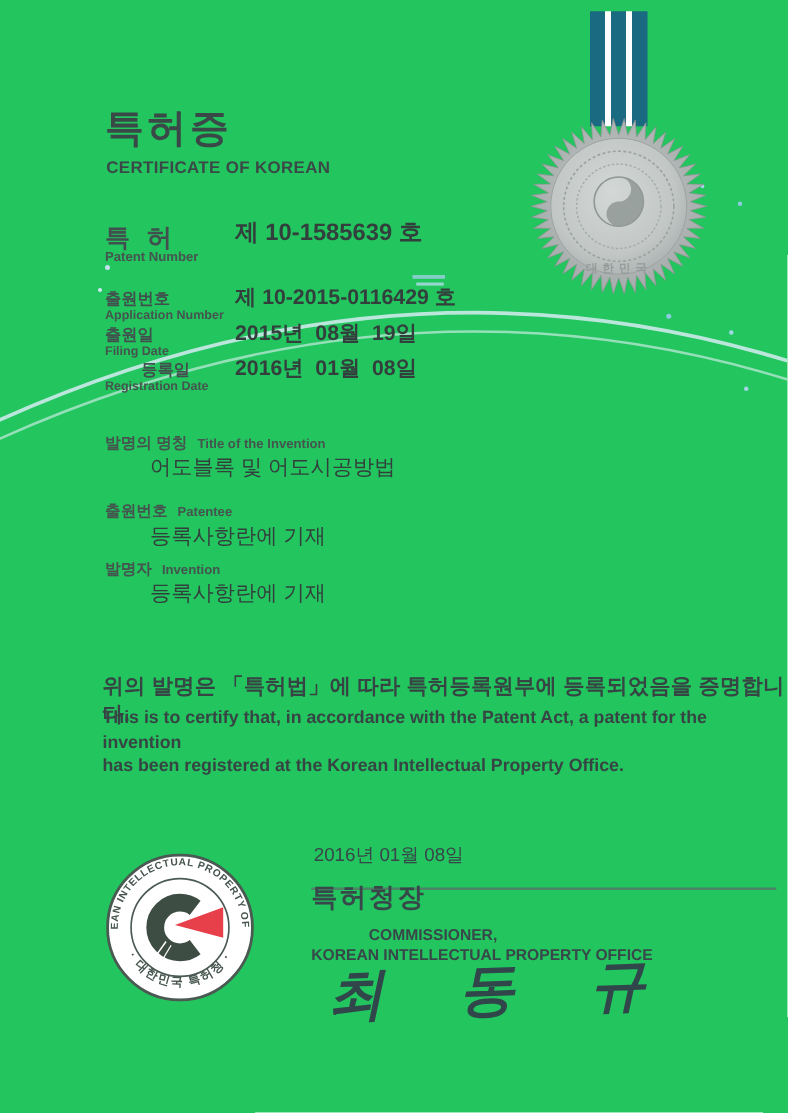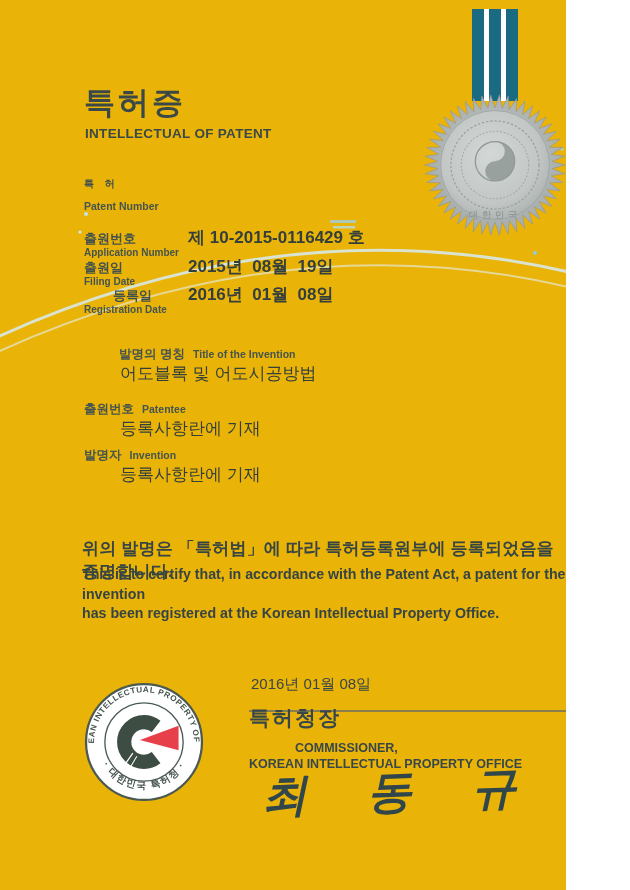--- a/index.html
+++ b/index.html
@@ -1,19 +1,19 @@
 <!DOCTYPE html>
 <html><head>
 <meta charset="utf-8">
 <style>
   * { margin:0; padding:0; box-sizing:border-box; }
   html,body { background:#fff; }
   body { font-family:"Liberation Sans", sans-serif; }
   .page {
-    position:relative; width:566px; height:890px; background:#eab308;
+    position:relative; width:630px; height:890px; background:#22c55e;
     overflow:hidden; color:#3b4a48;
   }
   .abs { position:absolute; }
   .pre { white-space:pre; }
 
   
   .watermark { position:absolute; inset:0; pointer-events:none; }
 
   
   .title-ko { left:84px; top:82px; font-size:31px; font-weight:bold; letter-spacing:3px; color:#3a4947; }
@@ -24,38 +24,38 @@
     background:linear-gradient(90deg,
       #1a6a82 0 12px, #ffffff 12px 17px,
       #1a6a82 17px 29px, #ffffff 29px 34px,
       #1a6a82 34px 46px); }
   .medal-svg { left:420px; top:90px; }
 
   
   .lbl  { font-weight:bold; color:#41504e; }
   .sub  { font-size:10.5px; font-weight:700; color:#45544f; }
   .val  { font-weight:bold; color:#333f3d; }
-  .f1-lbl { left:84px; top:177px; font-size:10px; letter-spacing:4px; }
+  .f1-lbl { left:84px; top:177px; font-size:20px; letter-spacing:4px; }
   .f1-sub { left:84px; top:200px; }
   .f1-val { left:188px; top:173px; font-size:19px; }
   .f2-lbl { left:84px; top:230px; font-size:13px; }
   .f2-sub { left:84px; top:247px; font-size:10px; }
   .f2-val { left:188px; top:226px; font-size:17px; }
   .f3-lbl { left:84px; top:259px; font-size:13px; }
   .f3-sub { left:84px; top:276px; font-size:10px; }
   .f3-val { left:188px; top:255px; font-size:17px; }
   .f4-lbl { left:84px; top:287px; font-size:13px;margin-left:29px; }
   .f4-sub { left:84px; top:304px; font-size:10px; }
   .f4-val { left:188px; top:283px; font-size:17px; }
 
   
   .sec-lbl { font-size:12.5px; font-weight:600; color:#45544f; }
   .sec-lbl .en { font-size:10.5px; font-weight:600; margin-left:8px; }
   .sec-val { font-size:17px; font-weight:normal; color:#333f3d;margin-left:36px; }
-  .i1-lbl { left:84px; top:346px;margin-left:35px; }
+  .i1-lbl { left:84px; top:346px; }
   .i1-val { left:84px; top:362px; }
   .i2-lbl { left:84px; top:401px; }
   .i2-val { left:84px; top:417px; }
   .i3-lbl { left:84px; top:447px; }
   .i3-val { left:84px; top:463px; }
 
   
   .st-ko { left:82px; top:537px; font-size:17px; font-weight:bold; color:#364544; letter-spacing:.2px; }
   .st-en { left:82px; top:565px; font-size:14.2px; font-weight:bold; color:#364544; line-height:19.5px; }
 
@@ -86,21 +86,21 @@
     <circle cx="528" cy="165" r="1.8" fill="#8fcbe0"></circle>
     <circle cx="592" cy="163" r="1.8" fill="#8fcbe0"></circle>
     <circle cx="535" cy="253" r="2" fill="#8fcbe0"></circle>
     <circle cx="585" cy="266" r="1.8" fill="#a5d6e6"></circle>
     <circle cx="597" cy="311" r="1.8" fill="#a5d6e6"></circle>
     <circle cx="86" cy="214" r="2" fill="#c3e2ee"></circle>
     <circle cx="80" cy="232" r="1.6" fill="#cfe8f2"></circle>
   </svg>
 
   <div class="abs title-ko">특허증</div>
-  <div class="abs title-en">INTELLECTUAL OF PATENT</div>
+  <div class="abs title-en">CERTIFICATE OF KOREAN</div>
 
   <div class="abs ribbon"></div>
   <svg class="abs medal-svg" width="150" height="150" viewBox="0 0 160 160">
     <defs>
       <radialGradient id="silverDisc" cx="45%" cy="40%" r="65%">
         <stop offset="0%" stop-color="#d3d7d6"></stop>
         <stop offset="70%" stop-color="#c2c7c6"></stop>
         <stop offset="100%" stop-color="#aab0af"></stop>
       </radialGradient>
       <radialGradient id="silverRays" cx="50%" cy="45%" r="60%">
@@ -112,20 +112,21 @@
     <circle cx="80" cy="80" r="58" fill="url(#silverDisc)" stroke="#9aa19f" stroke-width="0.8"></circle>
     <circle cx="80" cy="80" r="47" fill="none" stroke="#9ba2a0" stroke-width="1.4" stroke-dasharray="2.5 2"></circle>
     <circle cx="80" cy="80" r="36" fill="none" stroke="#a4abaa" stroke-width="1.2" stroke-dasharray="2 1.8"></circle>
     <circle cx="80" cy="76" r="21" fill="none" stroke="#909896" stroke-width="1.4"></circle>
     <path d="M 80,55 a 21,21 0 0 1 0,42 a 10.5,10.5 0 0 1 0,-21 a 10.5,10.5 0 0 0 0,-21 z" fill="#939b99" opacity="0.9"></path>
     <text x="80" y="136" text-anchor="middle" font-size="10" font-weight="bold" letter-spacing="4" fill="#949c9a">대한민국</text>
   </svg>
 
   <div class="abs lbl f1-lbl">특 허</div>
   <div class="abs sub f1-sub">Patent Number</div>
+  <div class="abs val f1-val">제 10-1585639 호</div>
 
   <div class="abs lbl f2-lbl">출원번호</div>
   <div class="abs sub f2-sub">Application Number</div>
   <div class="abs val f2-val">제 10-2015-0116429 호</div>
 
   <div class="abs lbl f3-lbl">출원일</div>
   <div class="abs sub f3-sub">Filing Date</div>
   <div class="abs val f3-val pre">2015년  08월  19일</div>
 
   <div class="abs lbl f4-lbl">등록일</div>

